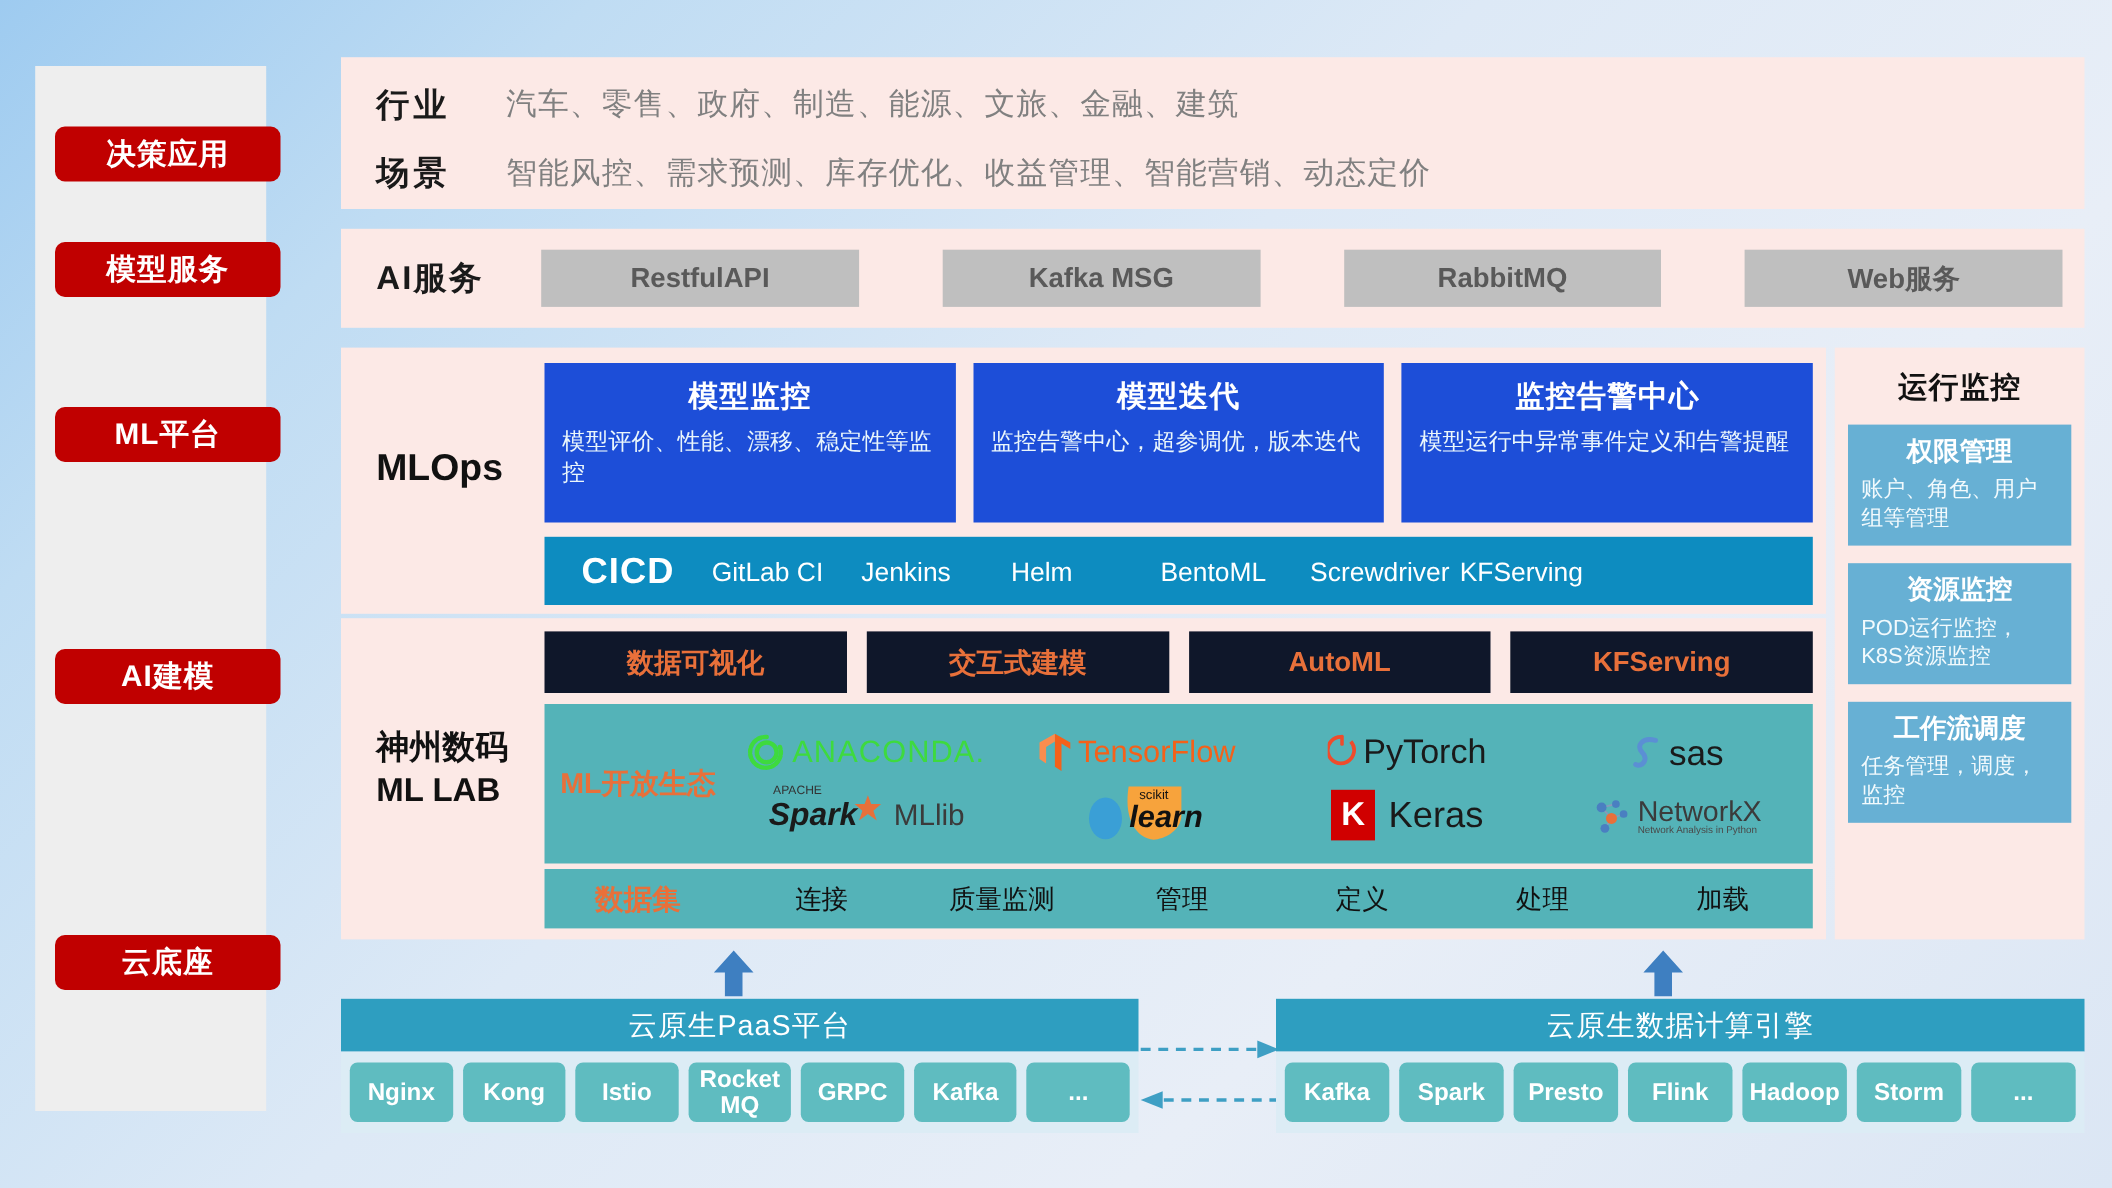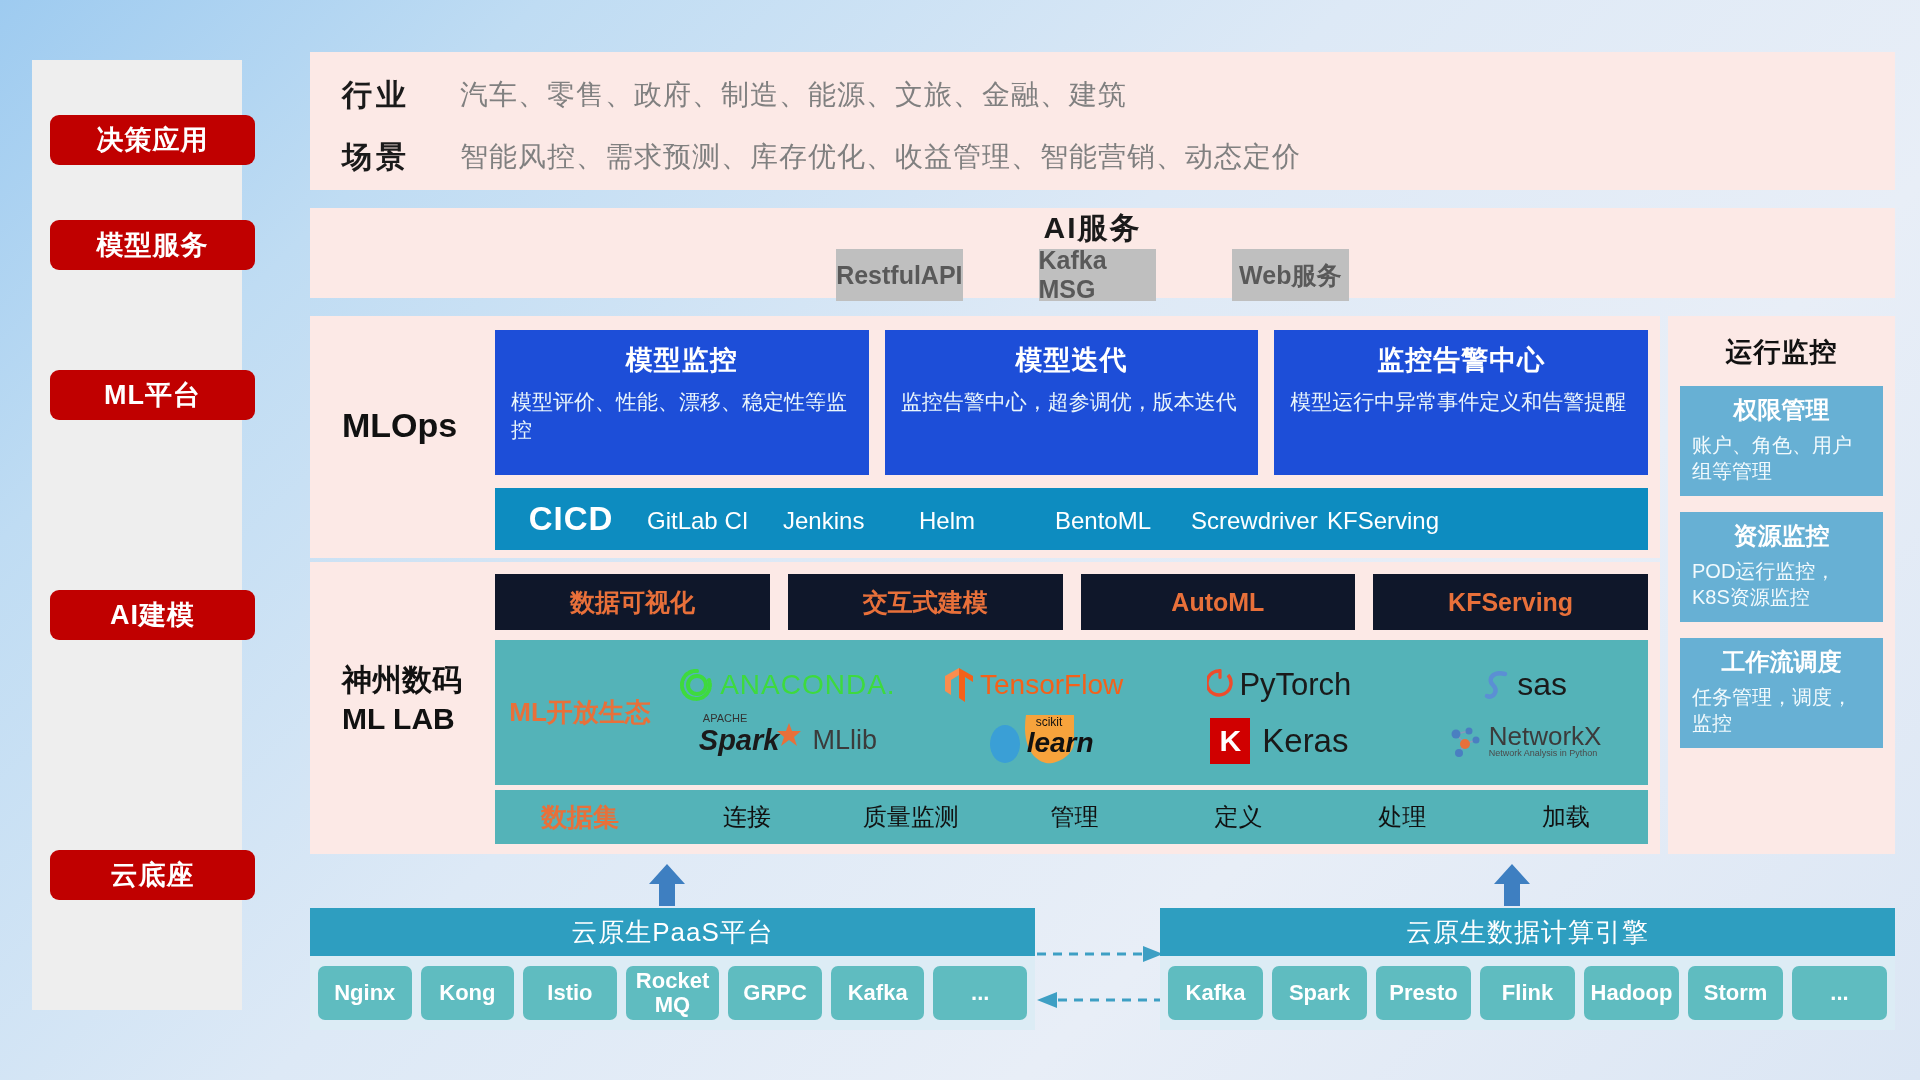--- a/index.html
+++ b/index.html
@@ -38,21 +38,21 @@
   
   #band-apps { top: 52px; width: 1585px; height: 138px; }
   .kv-row { display: flex; align-items: center; height: 50px; }
   .kv-key {
     width: 150px; padding-left: 32px;
     font-size: 30px; font-weight: bold; color: #1a1a1a; letter-spacing: 4px;
   }
   .kv-val { font-size: 28px; color: #808080; letter-spacing: 1px; }
 
   
-  #band-svc { top: 208px; width: 1585px; height: 90px; display: flex; align-items: center; flex-direction: column; }
+  #band-svc { top: 208px; width: 1585px; height: 90px; display: flex; align-items: center; }
   #svc-label {
     width: 182px; padding-left: 32px;
     font-size: 30px; font-weight: bold; color: #1a1a1a; letter-spacing: 2px;
   }
   #svc-items { flex: 1; display: flex; gap: 76px; padding-right: 20px; }
   .svc-chip {
     flex: 1; height: 52px; background: #bfbfbf;
     display: flex; align-items: center; justify-content: center;
     color: #595959; font-size: 25px; font-weight: bold;
   }
@@ -205,20 +205,23 @@
   </div>
 
   <div class="pink-band" id="band-svc">
     <div id="svc-label">AI服务</div>
     <div id="svc-items">
       <div class="svc-chip">
           <span>RestfulAPI</span>
         </div>
       <div class="svc-chip">
           <span>Kafka MSG</span>
+        </div>
+      <div class="svc-chip">
+          <span>RabbitMQ</span>
         </div>
       <div class="svc-chip">
           <span>Web服务</span>
         </div>
     </div>
   </div>
 
   <div class="pink-band" id="band-mlops">
     <div id="mlops-label">MLOps</div>
     <div id="mlops-cards">

